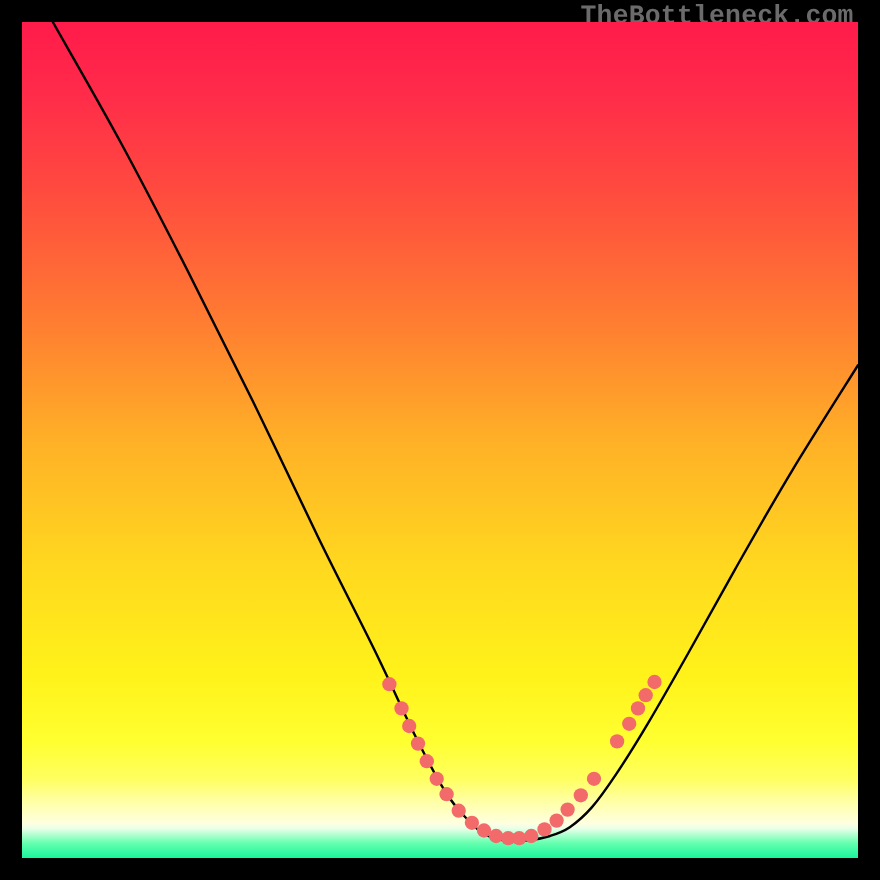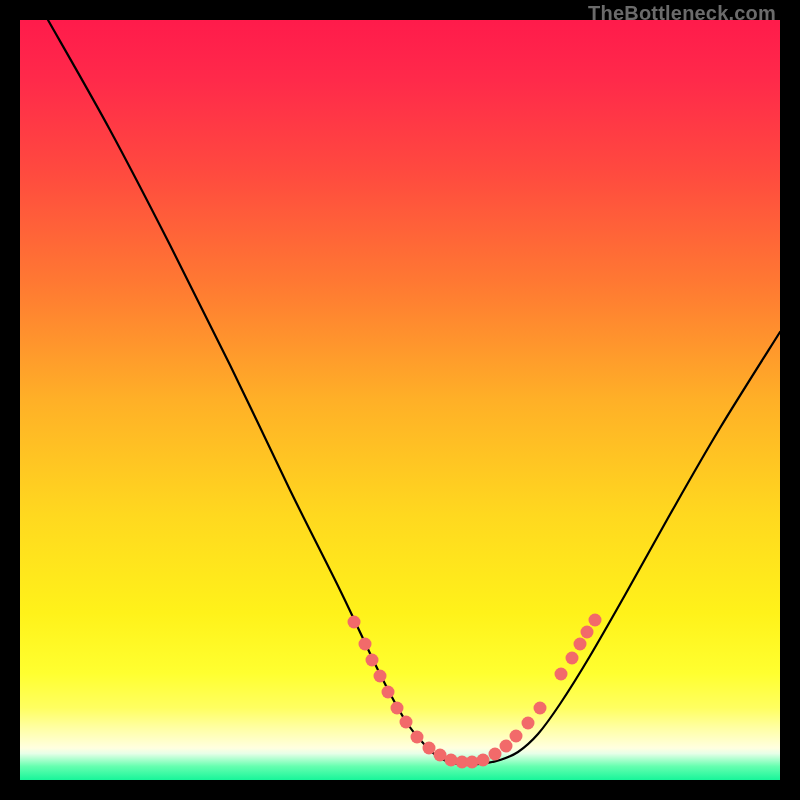--- a/index.html
+++ b/index.html
@@ -30,22 +30,22 @@
     position: absolute;
     top: 0;
     left: 0;
     width: 100%;
     height: 100%;
   }
   .watermark {
     position: absolute;
     top: 2px;
     right: 24px;
-    font-family: Liberation Sans, sans-serif;
-    font-size: 20px;
+    font-family: Liberation Mono, monospace;
+    font-size: 24px;
     font-weight: 600;
     color: #6b6b6b;
     letter-spacing: 0.2px;
     user-select: none;
   }
   svg.curve {
     position: absolute;
     top: 0;
     left: 0;
     width: 100%;

